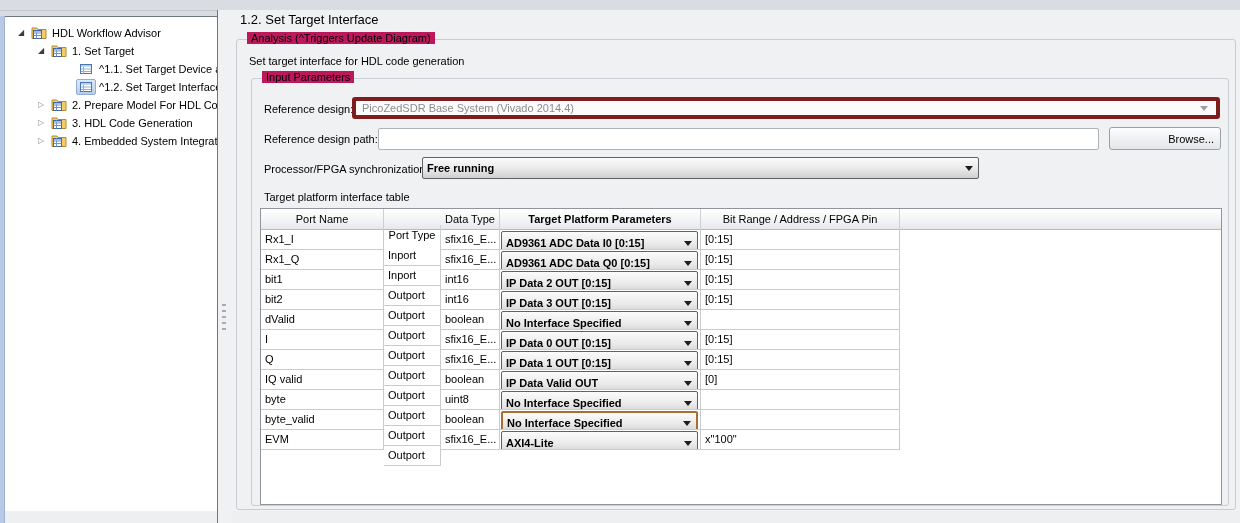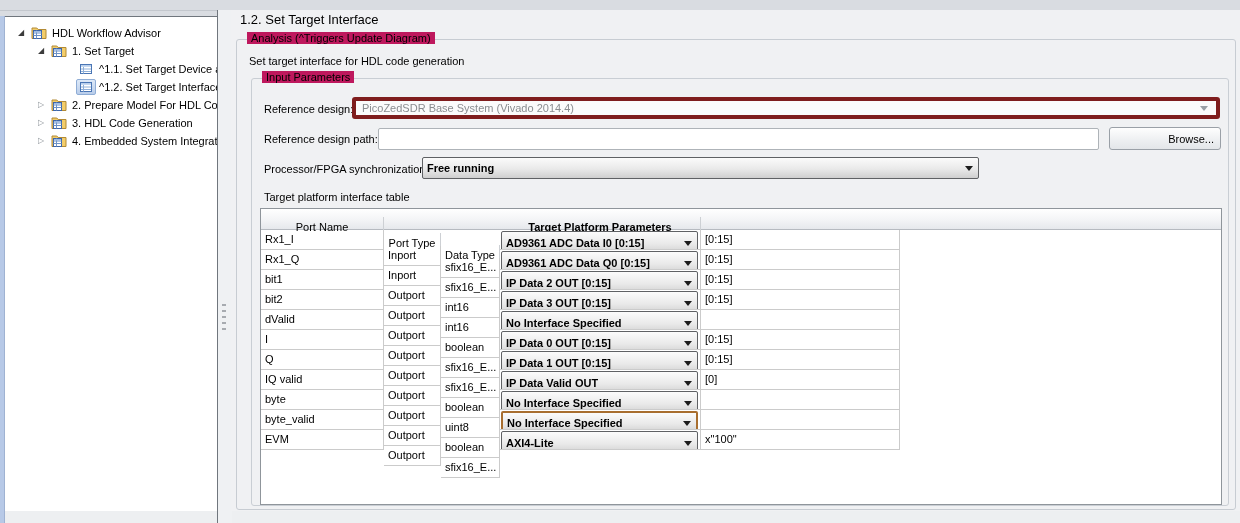--- a/index.html
+++ b/index.html
@@ -51,29 +51,29 @@
   .combo-disabled{position:absolute;background:#fbfbfb;border:4px solid #7f1d1d;border-radius:3px;box-sizing:border-box;color:#8a8d90;}
   .combo-disabled .dd-label{position:absolute;left:6px;top:50%;transform:translateY(-50%);white-space:nowrap;}
   .combo-disabled .dd-arrow{position:absolute;right:8px;top:50%;margin-top:-2px;width:0;height:0;border-left:4px solid transparent;border-right:4px solid transparent;border-top:5px solid #9aa0a6;}
 
   .text-input{position:absolute;background:#fff;border:1px solid #aeb3b8;border-radius:2px;box-sizing:border-box;font:inherit;padding:0 4px;}
   .btn{position:absolute;background:linear-gradient(#fefefe,#eef0f2 55%,#e3e6e9);border:1px solid #9aa0a7;border-radius:3px;box-sizing:border-box;text-align:right;font:inherit;}
 
   
   .ptable{position:absolute;left:8px;top:129px;width:962px;height:297px;background:#fff;border:1px solid #8f959b;box-sizing:border-box;overflow:hidden;}
   .thead{position:absolute;left:0;top:0;width:960px;height:21px;background:linear-gradient(#ffffff,#f3f4f6 55%,#e6e8ec);border-bottom:1px solid #b6bac0;box-sizing:border-box;}
-  .th{position:absolute;top:8px;height:28px;line-height:20px;text-align:center;border-right:1px solid #cdd0d4;box-sizing:border-box;overflow:hidden;white-space:nowrap;}
+  .th{position:absolute;top:0;height:28px;line-height:20px;text-align:center;border-right:1px solid #cdd0d4;box-sizing:border-box;overflow:hidden;white-space:nowrap;}
   .th.bold{font-weight:bold;}
   .th.thf{border-right:none;}
   .tbody{position:absolute;left:0;top:21px;width:960px;}
   .trow{position:relative;height:20px;}
   .cell{position:absolute;top:0;height:20px;line-height:19px;border-bottom:1px solid #cbcbcb;border-right:1px solid #cbcbcb;box-sizing:border-box;padding-left:4px;overflow:hidden;white-space:nowrap;}
   .c1{left:0;width:123px;}
   .c2{left:123px;width:57px;margin-top:16px;}
-  .c3{left:180px;width:59px;margin-top:28px;}
+  .c3{left:180px;width:59px;}
   .c4{left:239px;width:201px;padding-left:0;}
   .c5{left:440px;width:199px;}
   .c4 .dd{left:1px;top:1px;right:2px;height:24px;}
 </style>
 </head>
 <body>
 
 <div id="app">
   <div class="topbar"></div>
   <div class="topfill"></div>
@@ -201,20 +201,21 @@
         </div>
 
         <div class="flabel" style="left:12px;top:112px;">Target platform interface table</div>
 
         <div class="ptable">
           <div class="thead">
             <div class="th c1">Port Name</div>
             <div class="th c2">Port Type</div>
             <div class="th c3">Data Type</div>
             <div class="th c4 bold">Target Platform Parameters</div>
+            <div class="th c5">Bit Range / Address / FPGA Pin</div>
             <div class="th thf" style="left:639px;width:321px;"></div>
           </div>
           <div class="tbody">
               <div class="trow">
                 <div class="cell c1">Rx1_I</div>
                 <div class="cell c2">Inport</div>
                 <div class="cell c3">sfix16_E...</div>
                 <div class="cell c4">
                   <div class="dd">
                     <span class="dd-label">AD9361 ADC Data I0 [0:15]</span>

